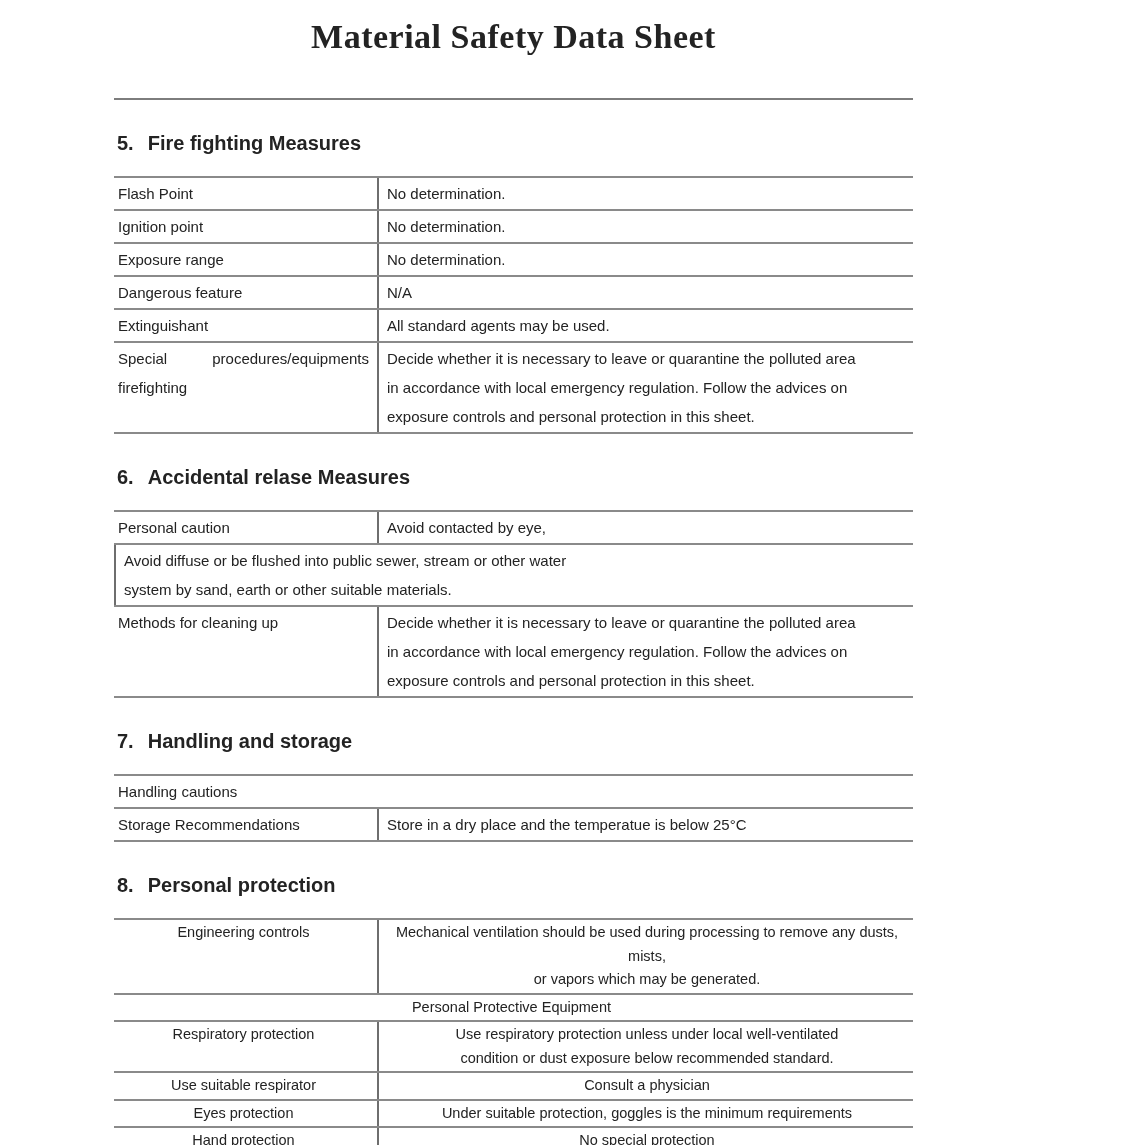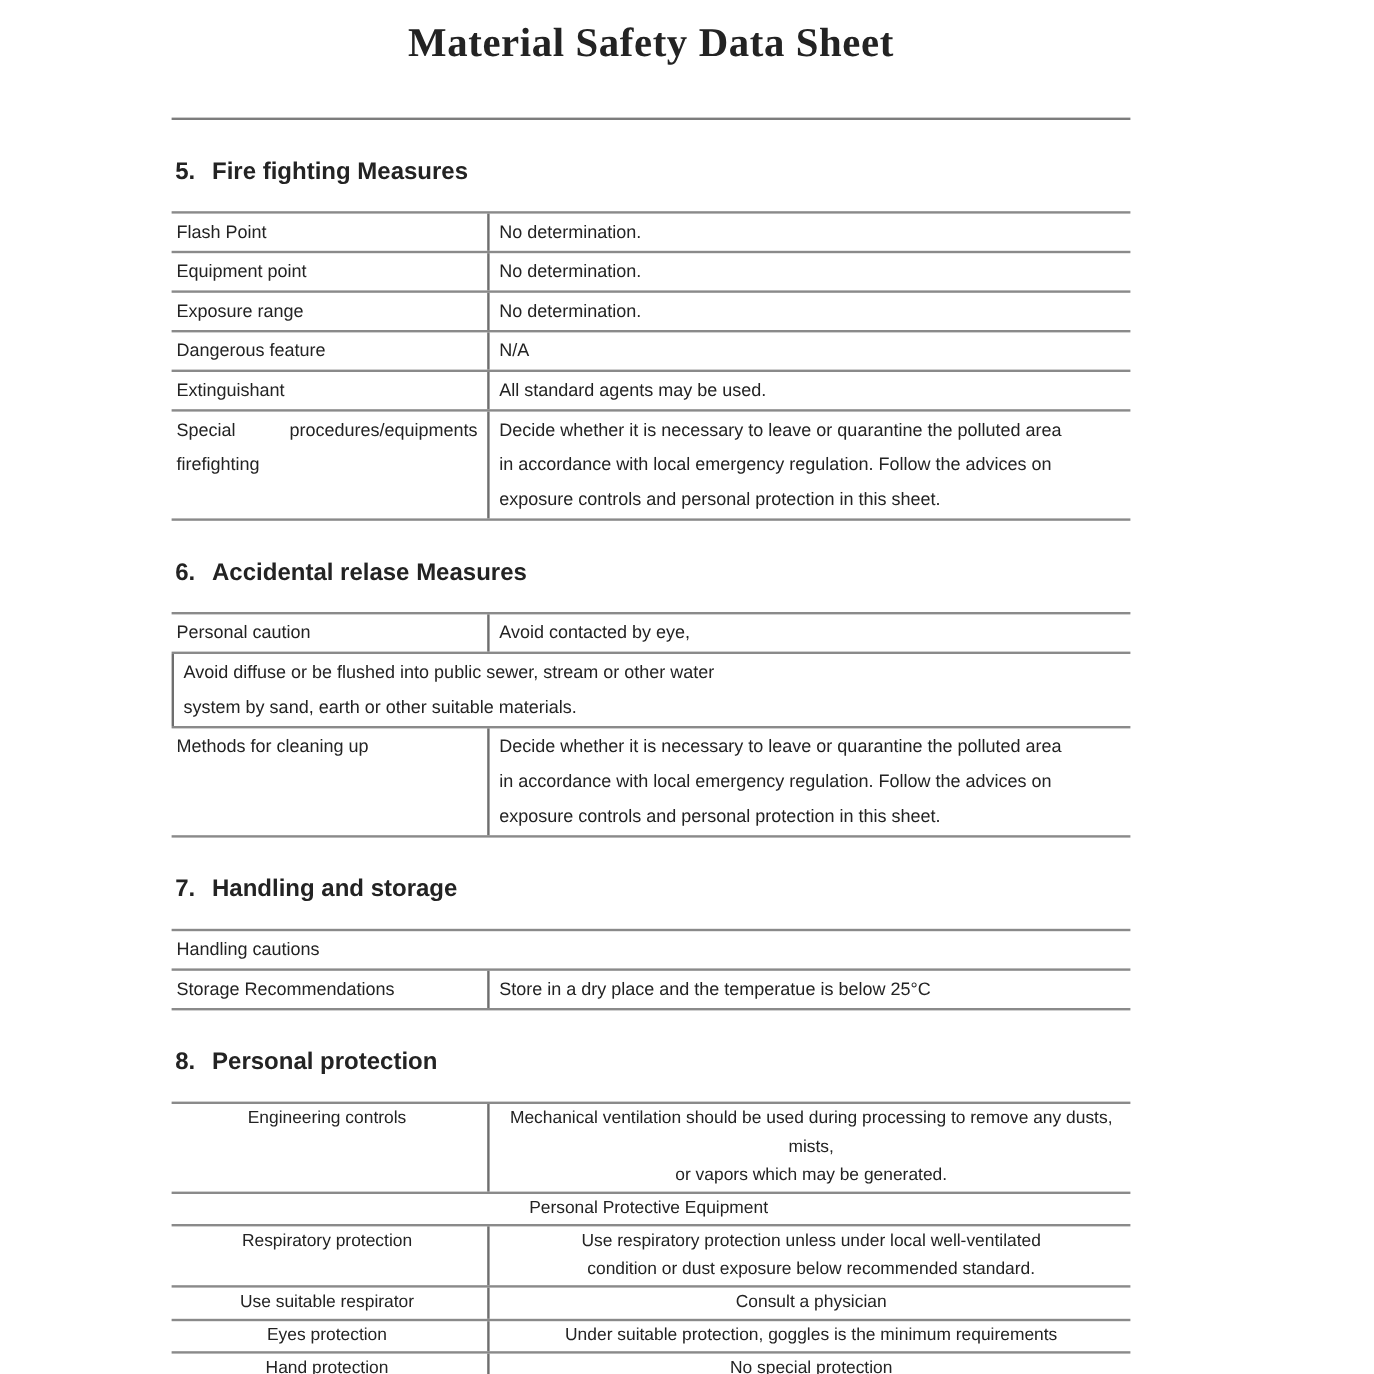--- a/index.html
+++ b/index.html
@@ -12,21 +12,20 @@
     height: 1145px;
     font-family: "Liberation Sans", sans-serif;
     color: var(--text, #232323);
     overflow: hidden;
   }
   .page {
     box-sizing: border-box;
     width: 1020px;
     height: 1145px;
     padding: 12px 107px 0 114px;
-    margin-left: 29px;
   }
   .doc-title {
     font-family: "Liberation Serif", serif;
     font-weight: bold;
     font-size: 34px;
     letter-spacing: 0.5px;
     text-align: center;
     margin: 6px 0 0 0;
     color: var(--text, #1c1c1c);
   }
@@ -94,21 +93,21 @@
     <div class="row">
       <div class="cell-label">
           <div class="line">Flash Point</div>
         </div>
       <div class="cell-value">
           <div class="line">No determination.</div>
         </div>
     </div>
     <div class="row">
       <div class="cell-label">
-          <div class="line">Equipment point</div>
+          <div class="line">Ignition point</div>
         </div>
       <div class="cell-value">
           <div class="line">No determination.</div>
         </div>
     </div>
     <div class="row">
       <div class="cell-label">
           <div class="line">Exposure range</div>
         </div>
       <div class="cell-value">

